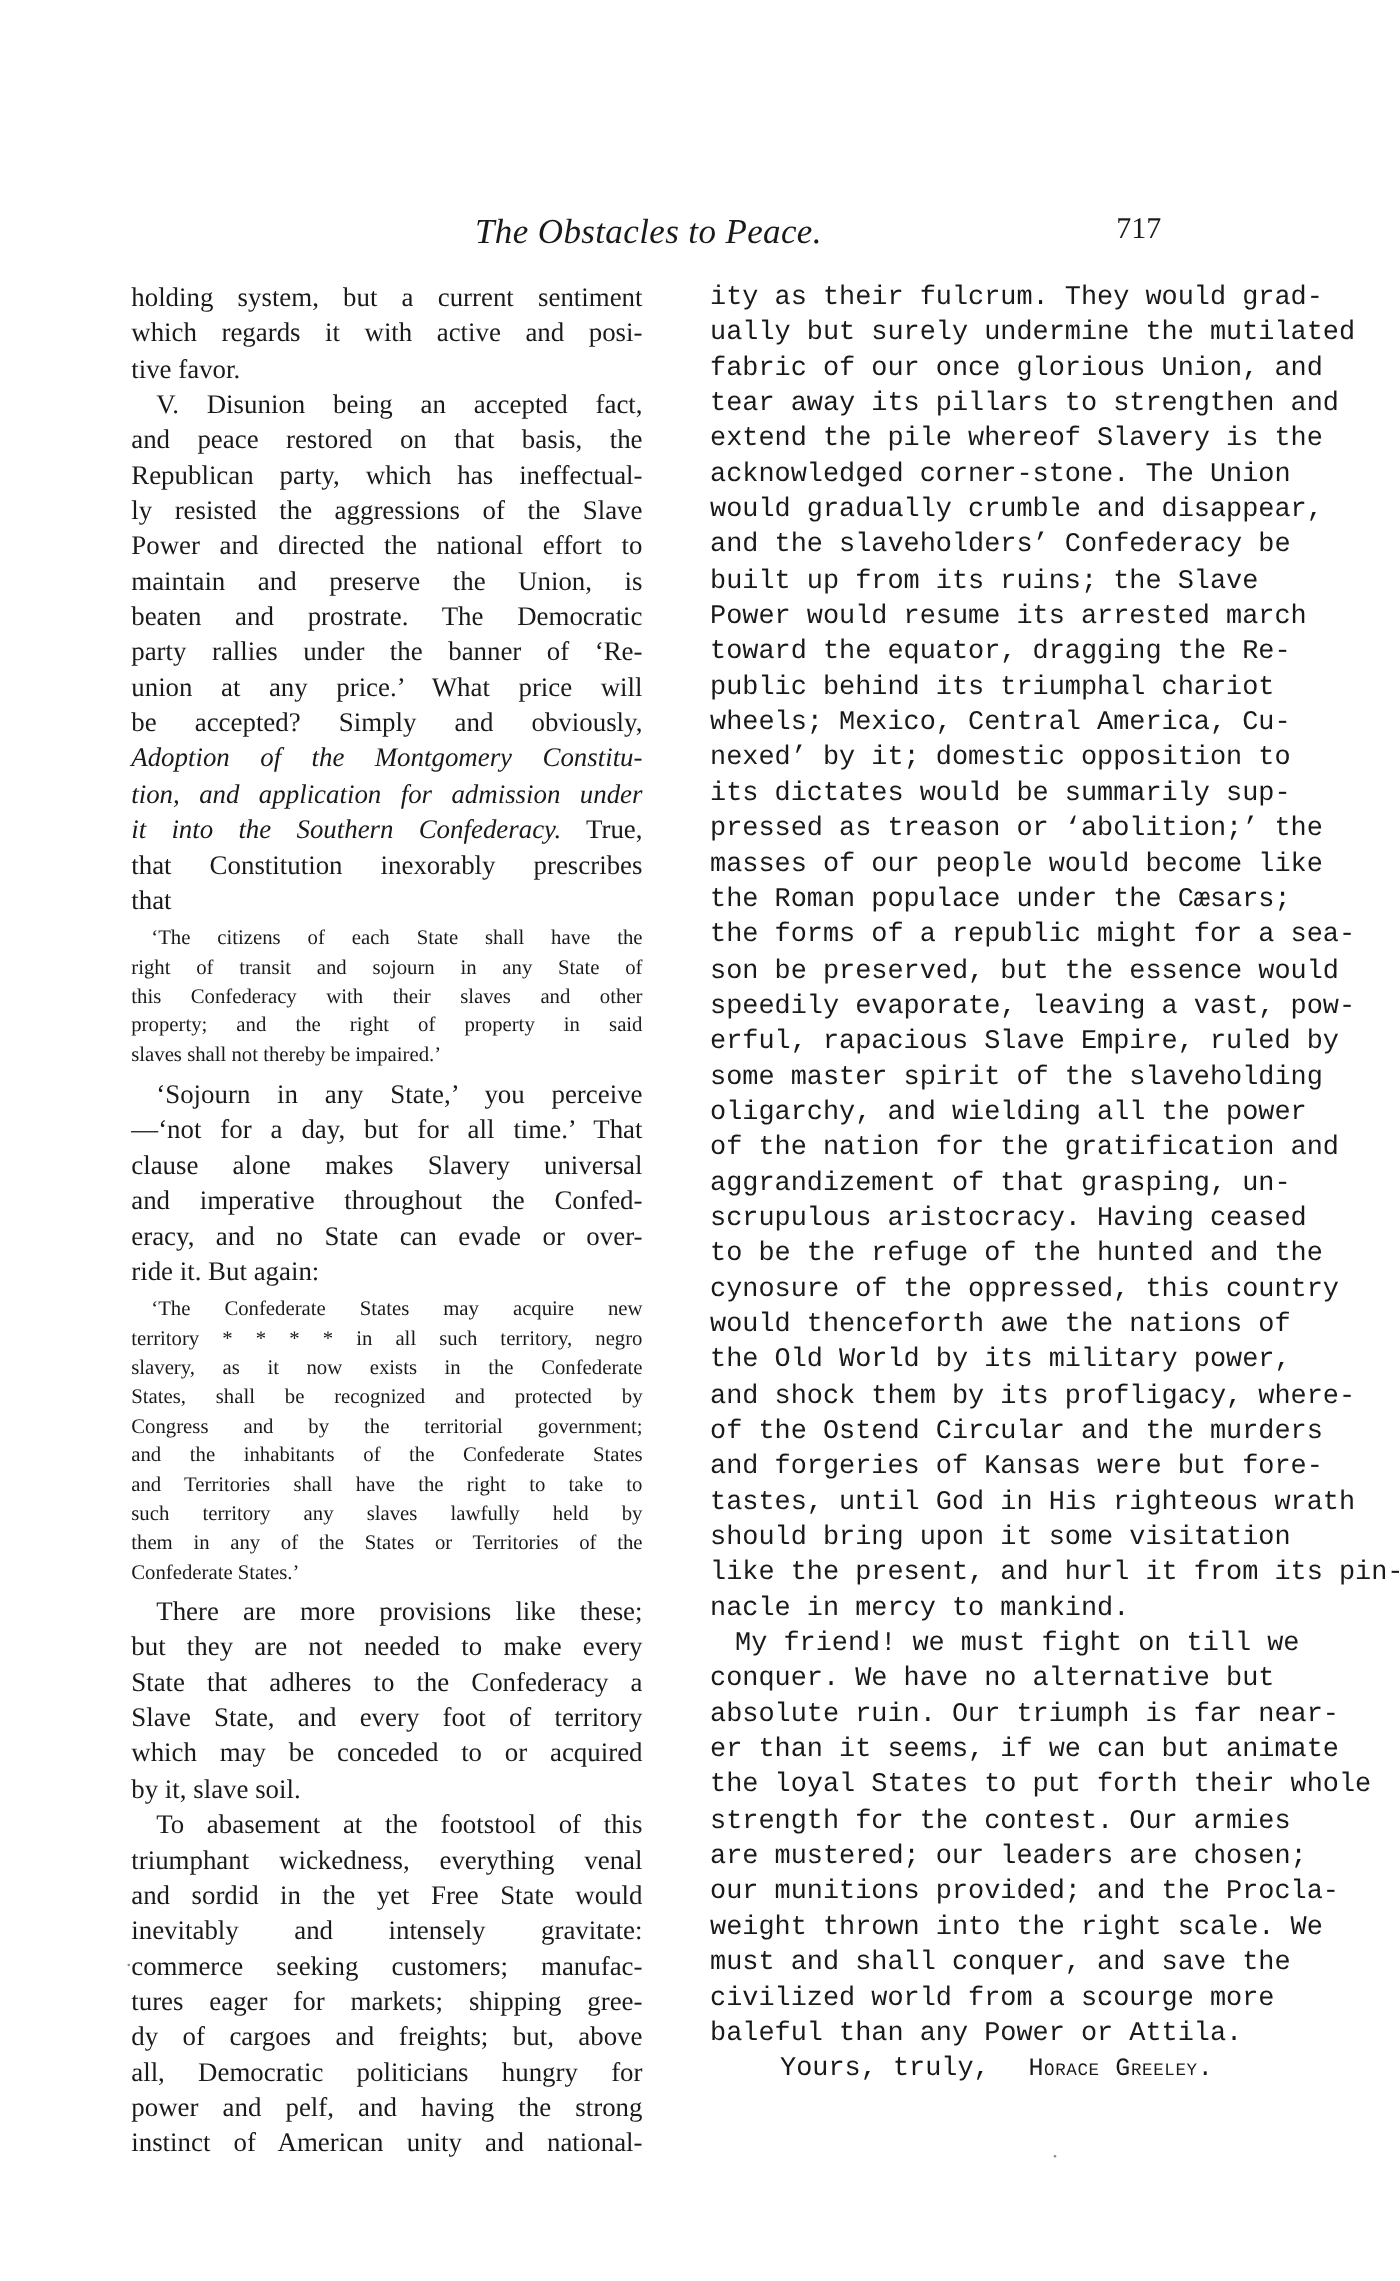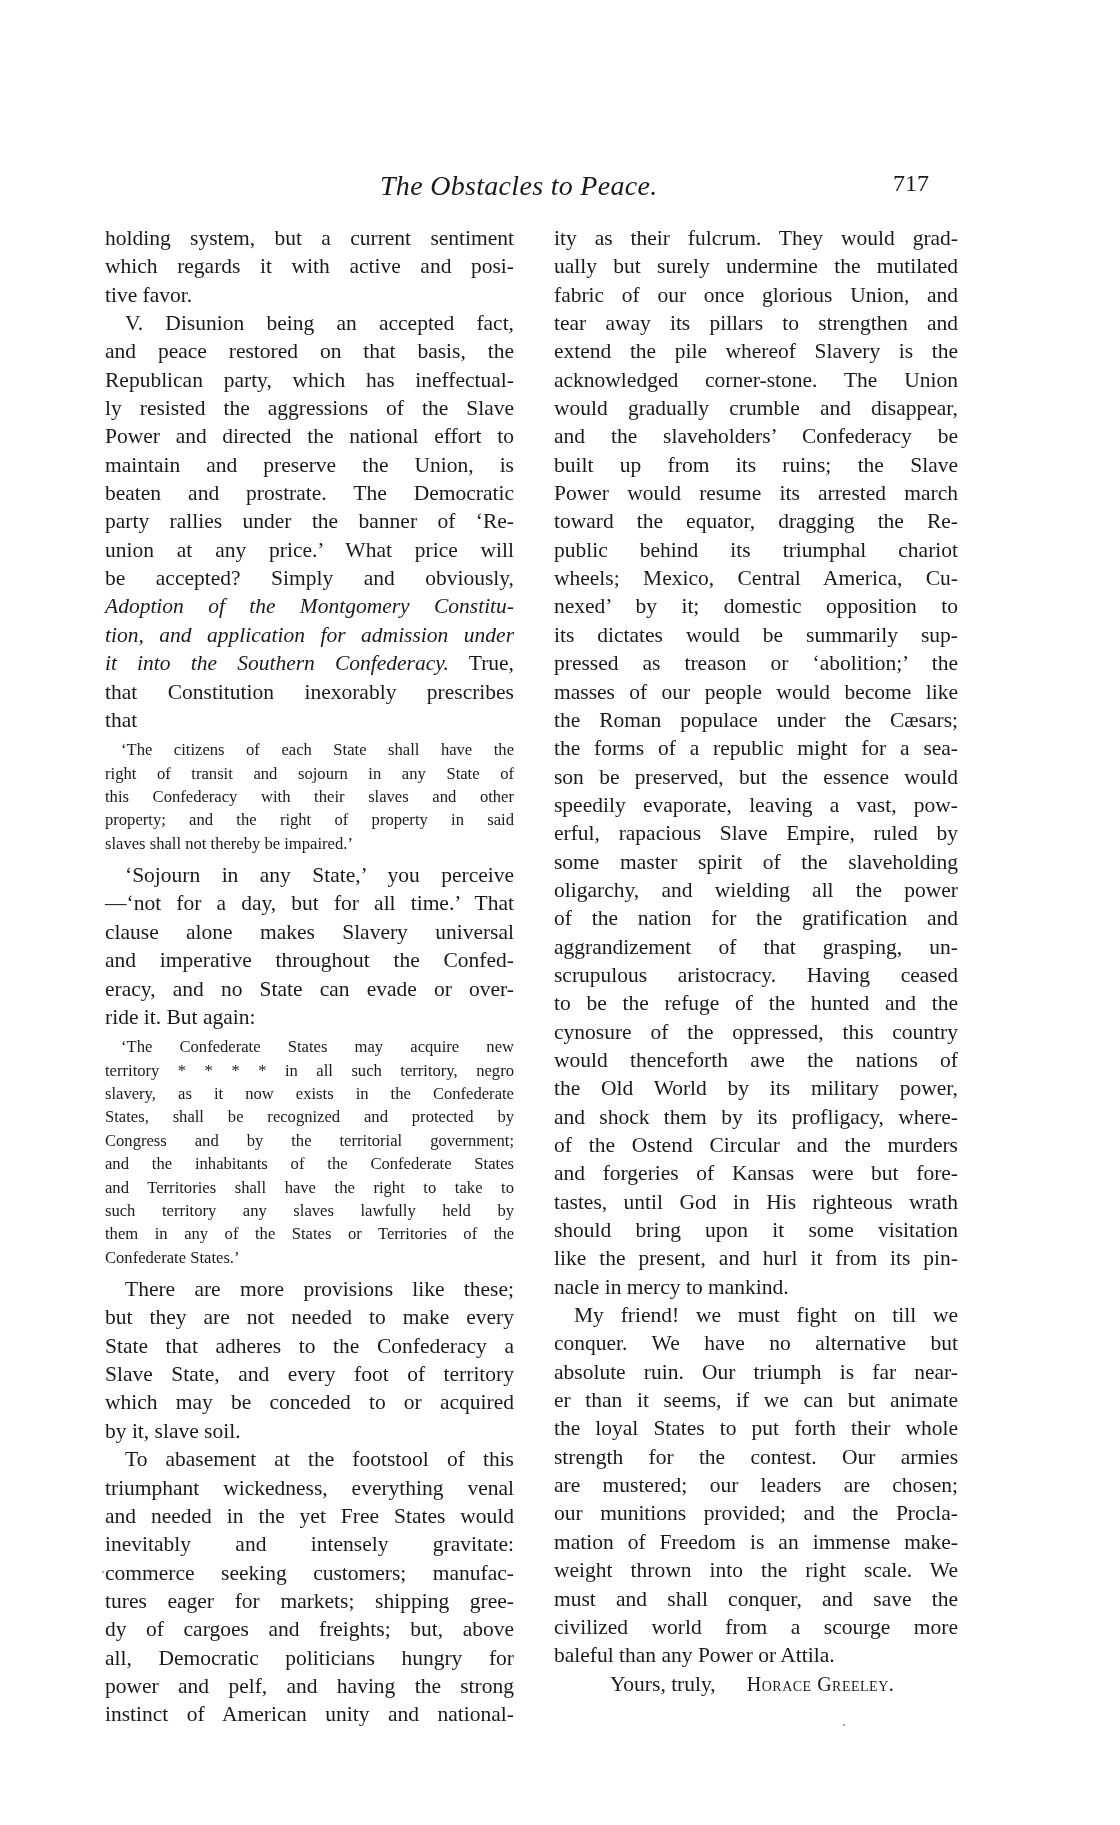--- a/index.html
+++ b/index.html
@@ -4,21 +4,21 @@
 <style>
   html, body { margin: 0; padding: 0; background: #ffffff; }
   body { width: 1120px; height: 1825px; position: relative; overflow: hidden;
          font-family: "Liberation Serif", "DejaVu Serif", serif; color: #1a1a1a; }
   .header { position: absolute; top: 170px; left: 0; width: 1120px; height: 40px; padding-left: 44px; }
   .running-title { position: absolute; left: 380px; top: 0; font-style: italic; font-size: 28px;
                    letter-spacing: 0.3px; white-space: nowrap; }
   .page-number { position: absolute; left: 893px; top: 0; font-size: 24px; white-space: nowrap; }
   .col { position: absolute; top: 224px; }
   .col-left { left: 105px; width: 409px; }
-  .col-right { left: 554px; width: 404px; }
+  .col-right { left: 568px; width: 404px; font-family: Liberation Mono, monospace; }
   .line { display: block; font-size: 21.5px; line-height: 28.35px; height: 28.35px;
           text-align: justify; text-align-last: justify; white-space: nowrap; overflow: visible; }
   .line.last { text-align-last: left; }
   .line.indent { padding-left: 20px; }
   .line.it { font-style: italic; }
   .quote .line { font-size: 16.6px; line-height: 23.4px; height: 23.4px; }
   .quote { margin: 4px 0 6px 0; }
   .quote .line.indent { padding-left: 16px; }
   .signature { position: relative; font-size: 21.5px; line-height: 28.35px; height: 28.35px;
                white-space: nowrap; padding-left: 56px; }
@@ -88,21 +88,21 @@
     <span class="line indent">There are more provisions like these;</span>
     <span class="line">but they are not needed to make every</span>
     <span class="line">State that adheres to the Confederacy a</span>
     <span class="line">Slave State, and every foot of territory</span>
     <span class="line">which may be conceded to or acquired</span>
     <span class="line last">by it, slave soil.</span>
   </div>
   <div>
     <span class="line indent">To abasement at the footstool of this</span>
     <span class="line">triumphant wickedness, everything venal</span>
-    <span class="line">and needed in the yet Free States would</span>
+    <span class="line">and sordid in the yet Free State would</span>
     <span class="line">inevitably and intensely gravitate:</span>
     <span class="line">commerce seeking customers; manufac-</span>
     <span class="line">tures eager for markets; shipping gree-</span>
     <span class="line">dy of cargoes and freights; but, above</span>
     <span class="line">all, Democratic politicians hungry for</span>
     <span class="line">power and pelf, and having the strong</span>
     <span class="line">instinct of American unity and national-</span>
   </div>
 </div>
 
@@ -149,21 +149,20 @@
     </div>
   <div id="right-p2">
       <span class="line indent">My friend! we must fight on till we</span>
       <span class="line">conquer. We have no alternative but</span>
       <span class="line">absolute ruin. Our triumph is far near-</span>
       <span class="line">er than it seems, if we can but animate</span>
       <span class="line">the loyal States to put forth their whole</span>
       <span class="line">strength for the contest. Our armies</span>
       <span class="line">are mustered; our leaders are chosen;</span>
       <span class="line">our munitions provided; and the Procla-</span>
-      <span class="line">mation of Freedom is an immense make-</span>
       <span class="line">weight thrown into the right scale. We</span>
       <span class="line">must and shall conquer, and save the</span>
       <span class="line">civilized world from a scourge more</span>
       <span class="line last">baleful than any Power or Attila.</span>
     </div>
   <div class="signature">
     <span>Yours, truly,</span><span class="sig-name">Horace Greeley.</span>
   </div>
 </div>
 

